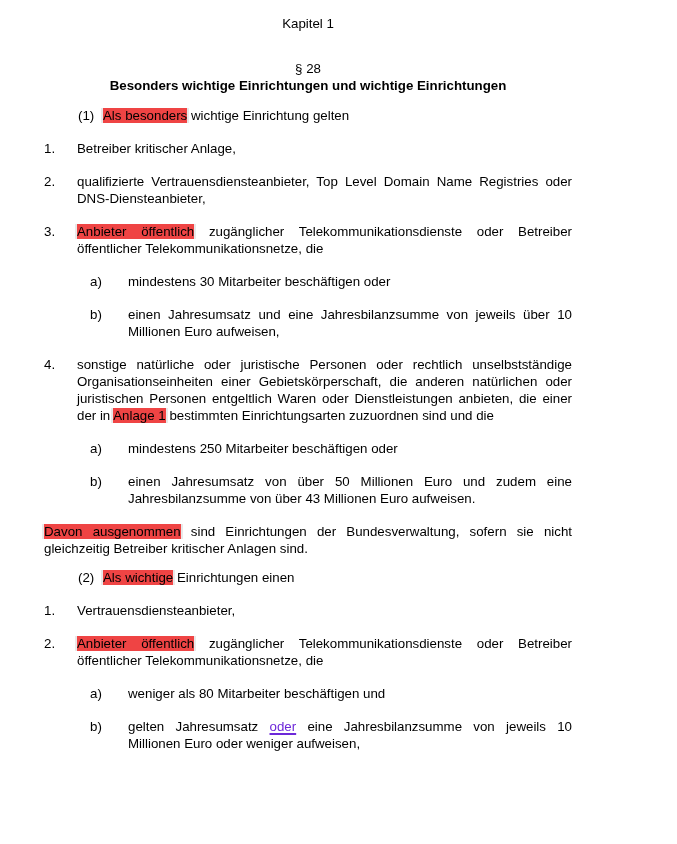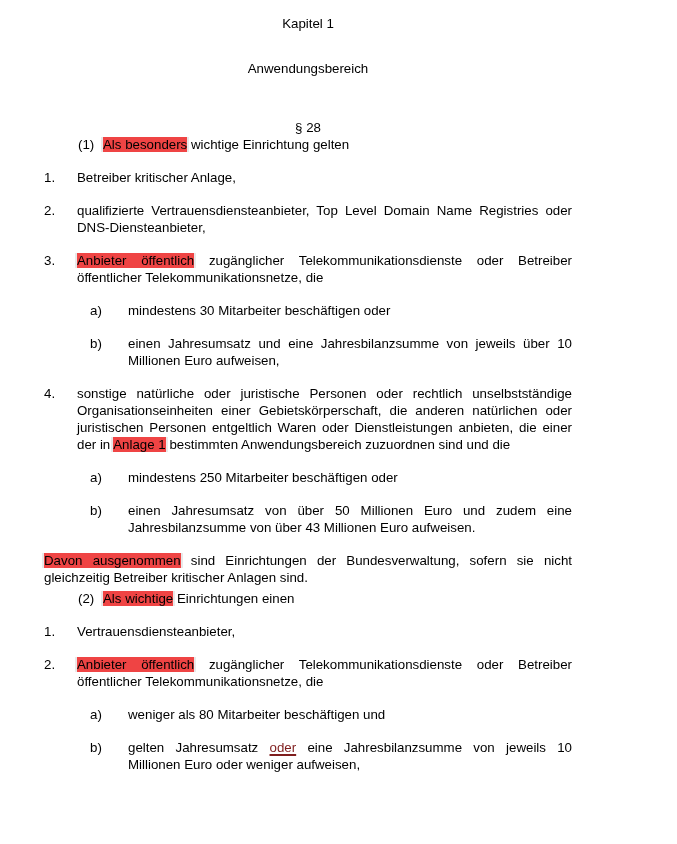--- a/index.html
+++ b/index.html
@@ -38,44 +38,44 @@
     flex: 1;
     text-align: justify;
     hyphens: manual;
   }
   .para.abs { margin-left: 34px; }
   .para.abs .marker { flex: 0 0 25px; }
   .para.sub { margin-left: 46px; }
   .para.sub .marker { flex: 0 0 38px; }
 
   .para-plain {
-    margin-bottom: 4px;
+    margin-bottom: 12px;
     text-align: justify;
     hyphens: manual;
   }
 
   .hl {
     background: #ef4444;
     box-shadow: 2px 0 0 #e9e9e9, -2px 0 0 #e9e9e9;
   }
   .ins {
-    color: #7f1d1d;
+    color: #6d28d9;
     text-decoration: underline;
     text-decoration-thickness: 1.5px;
     text-underline-offset: 2px;
   }
 </style>
 </head>
 <body>
 
 <div class="page">
 
   <div class="center h-kapitel">Kapitel 1</div>
-  <div class="center h-bereich">Anwendungsbereich</div>
   <div class="center h-section">§ 28</div>
+  <div class="center h-title">Besonders wichtige Einrichtungen und wichtige Einrichtungen</div>
 
   <div class="para abs">
     <span class="marker">(1)</span>
     <div class="txt"><span class="hl">Als besonders</span><span> wichtige Einrichtung gelten</span></div>
   </div>
 
   <div class="para">
     <span class="marker">1.</span>
     <div class="txt">Betreiber kritischer Anlage,</div>
   </div>
@@ -95,21 +95,21 @@
     <div class="txt">mindestens 30 Mitarbeiter beschäftigen oder</div>
   </div>
 
   <div class="para sub">
     <span class="marker">b)</span>
     <div class="txt">einen Jahresumsatz und eine Jahresbilanzsumme von jeweils über 10 Millionen Euro aufweisen,</div>
   </div>
 
   <div class="para">
     <span class="marker">4.</span>
-    <div class="txt"><span>sonstige natürliche oder juristische Personen oder rechtlich unselbstständige Organi­sationseinheiten einer Gebietskörperschaft, die anderen natürlichen oder juristischen Personen entgeltlich Waren oder Dienstleistungen anbieten, die einer der in </span><span class="hl">Anlage 1</span><span> bestimmten Anwendungsbereich zuzuordnen sind und die</span></div>
+    <div class="txt"><span>sonstige natürliche oder juristische Personen oder rechtlich unselbstständige Organi­sationseinheiten einer Gebietskörperschaft, die anderen natürlichen oder juristischen Personen entgeltlich Waren oder Dienstleistungen anbieten, die einer der in </span><span class="hl">Anlage 1</span><span> bestimmten Einrichtungsarten zuzuordnen sind und die</span></div>
   </div>
 
   <div class="para sub">
     <span class="marker">a)</span>
     <div class="txt">mindestens 250 Mitarbeiter beschäftigen oder</div>
   </div>
 
   <div class="para sub">
     <span class="marker">b)</span>
     <div class="txt">einen Jahresumsatz von über 50 Millionen Euro und zudem eine Jahresbilanz­summe von über 43 Millionen Euro aufweisen.</div>

